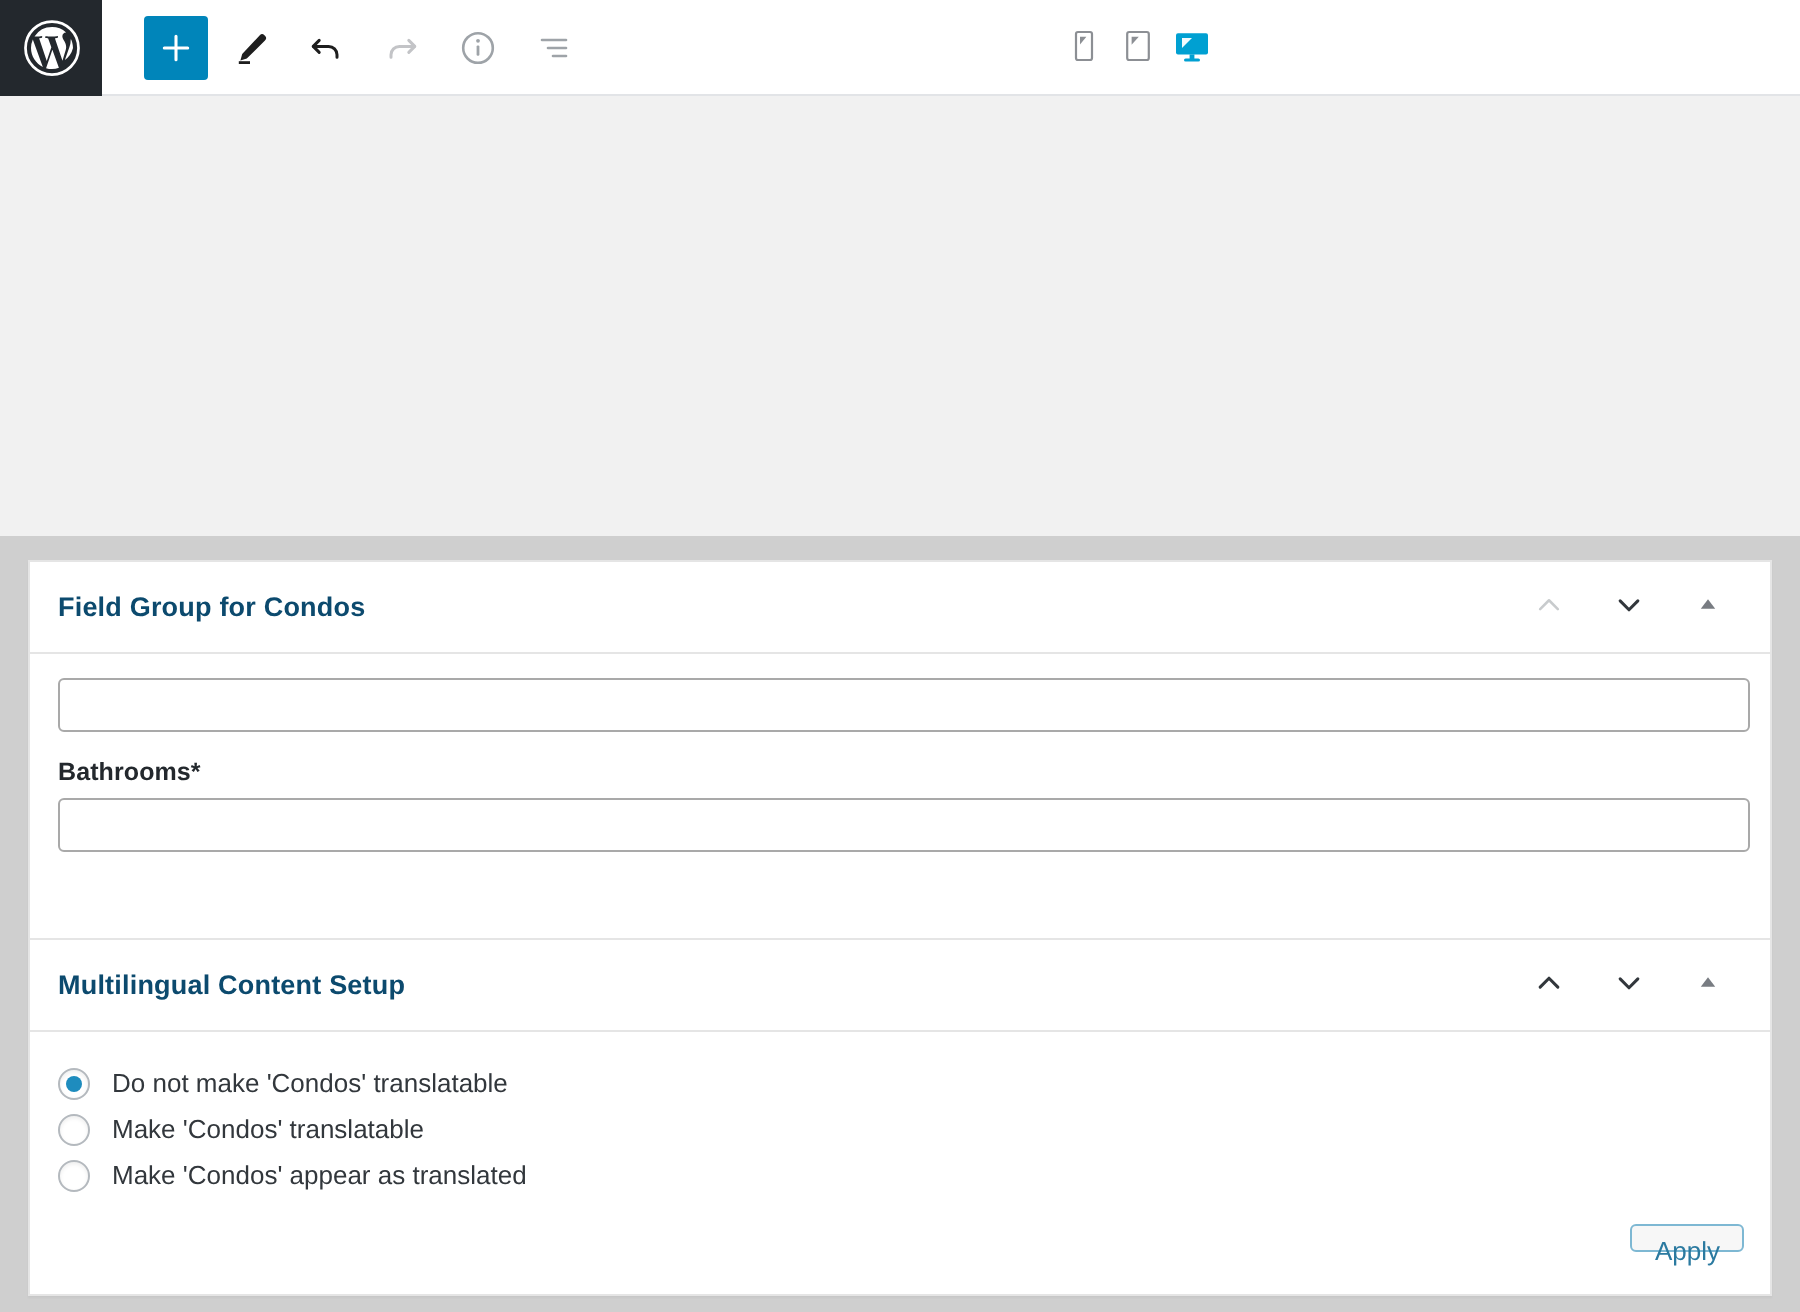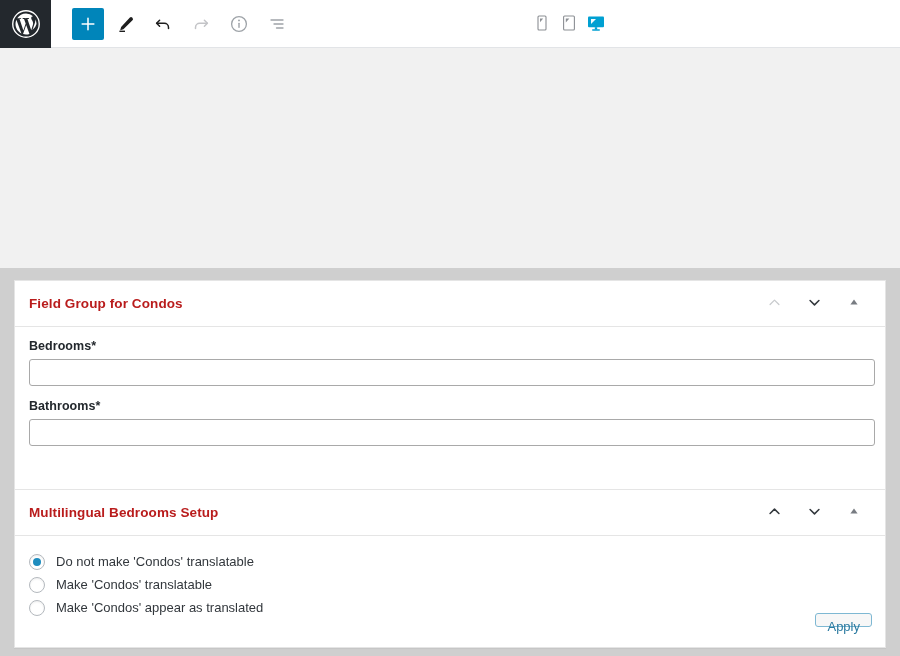--- a/index.html
+++ b/index.html
@@ -129,21 +129,21 @@
     height: 45px;
     display: flex;
     align-items: center;
     padding: 0 12px 0 14px;
     background: #ffffff;
   }
 
   .section-title {
     font-size: 13.5px;
     font-weight: bold;
-    color: #b91c1c;
+    color: #0c4a6e;
     letter-spacing: 0.1px;
     flex: 1 1 auto;
   }
 
   .header-controls {
     display: flex;
     align-items: center;
     gap: 18px;
     padding-right: 8px;
   }
@@ -395,33 +395,32 @@
                 <path d="M6 3.6L9.6 8.4H2.4z" fill="#787c82"></path>
               </svg>
             </span>
           </button>
         </div>
       </div>
       <div class="hr"></div>
 
       <div class="fields">
         <div class="field-block">
-          <div class="field-label">Bedrooms*</div>
           <input class="field-input" type="text" value="" style="">
         </div>
         <div class="field-block">
           <div class="field-label">Bathrooms*</div>
           <input class="field-input" type="text" value="" style="">
         </div>
       </div>
 
       <div class="hr" style="margin-top:13px;"></div>
 
       <div class="section-header">
-        <div class="section-title">Multilingual Bedrooms Setup</div>
+        <div class="section-title">Multilingual Content Setup</div>
         <div class="header-controls">
           <button class="chev-btn">
             <span>
               <svg width="17" height="17" viewBox="0 0 20 20">
                 <path d="M4.8 12.4L10 7.2l5.2 5.2" fill="none" stroke="#32373c" stroke-width="1.8" stroke-linecap="round" stroke-linejoin="round"></path>
               </svg>
             </span>
           </button>
           <button class="chev-btn">
             <span>

